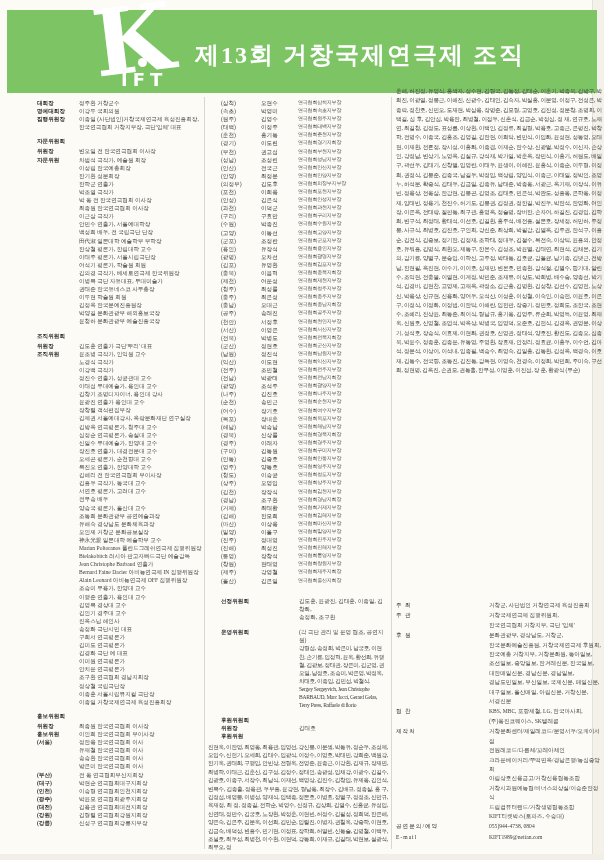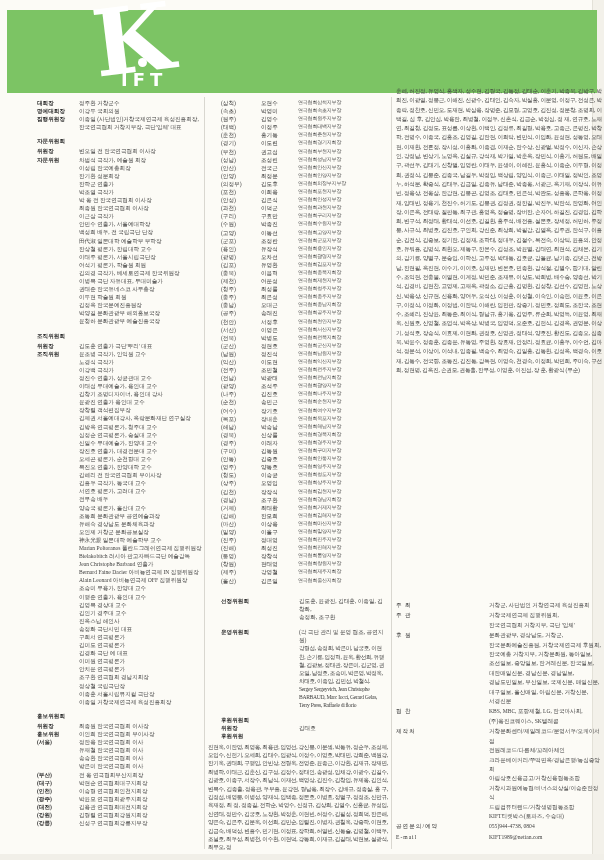--- a/index.html
+++ b/index.html
@@ -55,20 +55,21 @@
 <body>
 
 <div class="page">
   <div class="edge-right"></div>
   <div class="edge-bottom"></div>
 
   <div class="banner">
     <div class="logo-k">K</div>
     <div class="logo-dot"></div>
     <div class="logo-ift">IFT</div>
+    <div class="banner-title">제13회 거창국제연극제 조직</div>
   </div>
 
   <div class="divider d1"></div>
   <div class="divider d2"></div>
 
   <div class="col col1">
     <div>
 
         <div class="row">
           <span class="lbl">대회장</span>

